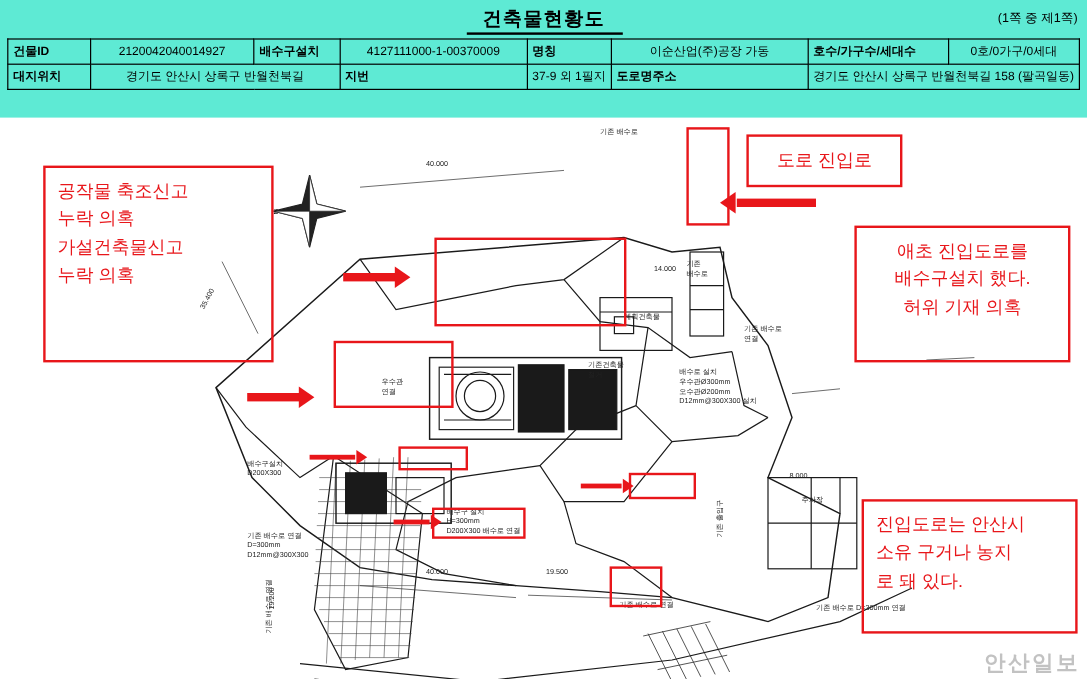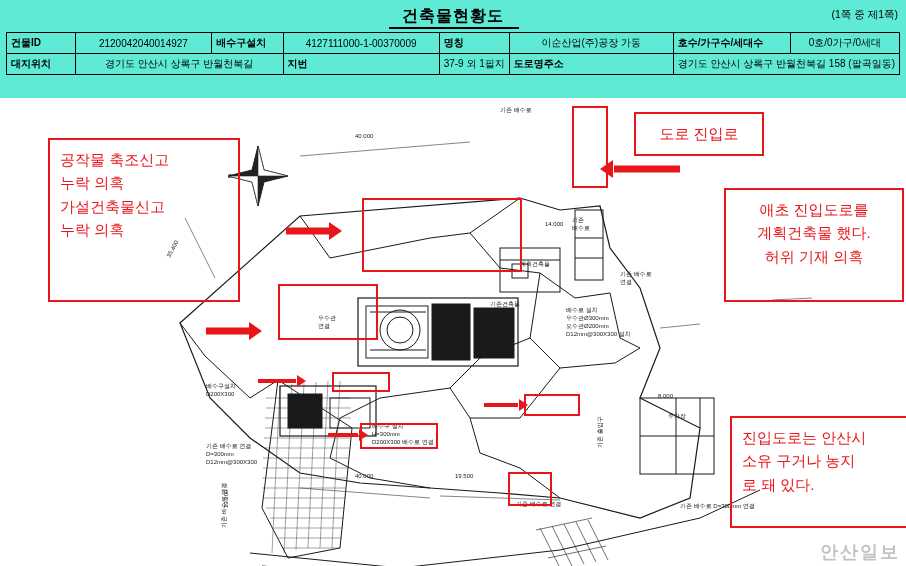--- a/index.html
+++ b/index.html
@@ -89,21 +89,20 @@
   .anno {
     position: absolute;
     border: 2px solid #e8161a;
     color: #e8161a;
     font-size: 15px;
     line-height: 1.55;
     padding: 8px 10px;
     box-sizing: border-box;
     background: transparent;
     font-weight: 500;
-    margin-left: 12px;
   }
   .anno div { white-space: nowrap; }
 
   .hl {
     position: absolute;
     border: 2px solid #e8161a;
     box-sizing: border-box;
     background: transparent;
   }
 
@@ -334,21 +333,21 @@
     <div>가설건축물신고</div>
     <div>누락 의혹</div>
   </div>
 
   <div class="anno" style="left:622px; top:112px; width:130px; height:44px; display:flex; align-items:center; justify-content:center;">
     <div>도로 진입로</div>
   </div>
 
   <div class="anno" style="left:712px; top:188px; width:180px; height:114px;text-align:center;">
     <div>애초 진입도로를</div>
-    <div>계획건축물 했다.</div>
+    <div>배수구설치 했다.</div>
     <div>허위 기재 의혹</div>
   </div>
 
   <div class="anno" style="left:718px; top:416px; width:180px; height:112px;">
     <div>진입도로는 안산시</div>
     <div>소유 구거나 농지</div>
     <div>로 돼 있다.</div>
   </div>
 
 </div>

